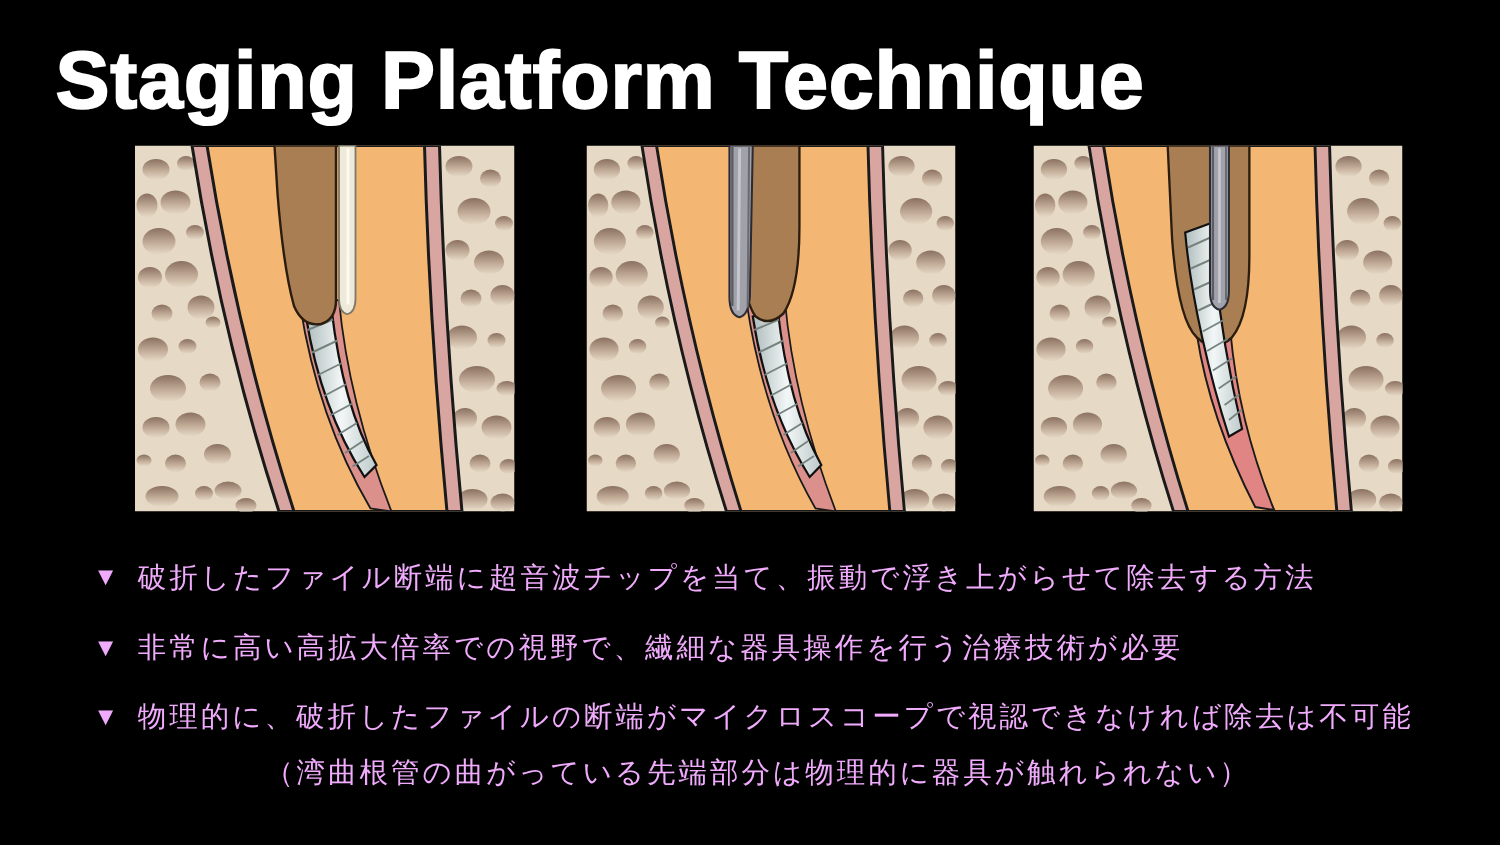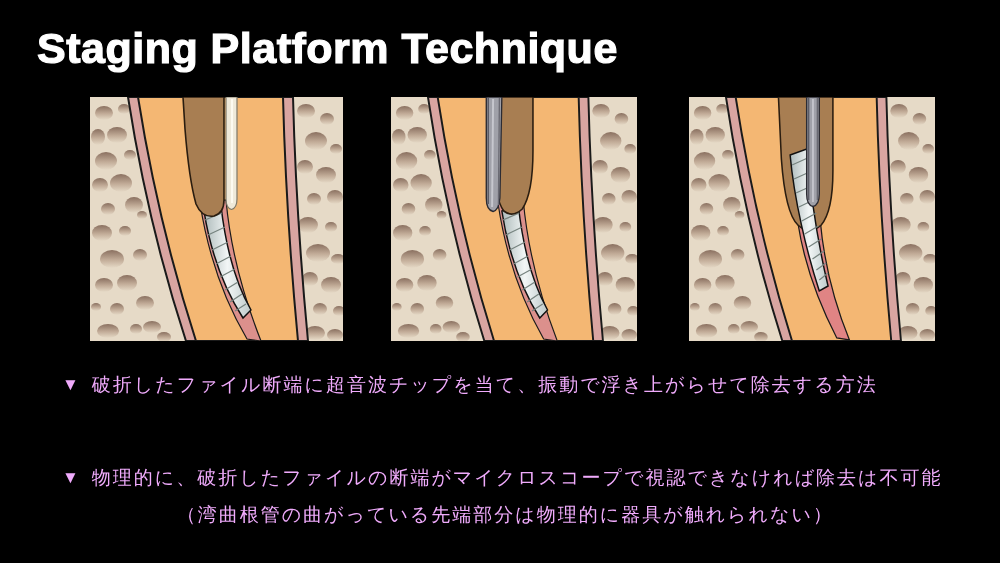--- a/index.html
+++ b/index.html
@@ -2,21 +2,21 @@
 <html><head>
 <meta charset="utf-8">
 <style>
   html,body { margin:0; padding:0; background:#000; }
   .slide {
     position:relative; width:1000px; height:563px; background:#000000;
     overflow:hidden; font-family:"Liberation Sans", sans-serif;
   }
   .slide-title {
     position:absolute; left:37px; top:27px;
-    font-size:43px; font-weight:bold; letter-spacing:0.5px;
+    font-size:54px; font-weight:bold; letter-spacing:0.5px;
     color:#ffffff; line-height:1;
     -webkit-text-stroke:1.2px #ffffff;
     white-space:nowrap;
   }
   .fig { position:absolute; top:97px; height:244px; display:block; }
   #fig1 { left:90px;  width:253px; }
   #fig2 { left:391px; width:246px; }
   #fig3 { left:689px; width:246px; }
   .bullet {
     position:absolute; left:62px; color:#f0abfc;
@@ -145,18 +145,21 @@
     <path d="M106,68 L122,61 M108,82 L124,75 M110,96 L126,89 M113,110 L128,103 M116,124 L131,116 M119,137 L133,129 M123,150 L136,142 M127,162 L139,154 M131,173 L141,166 M134,183 L143,176" stroke="#76837f" stroke-width="1.3" fill="none"></path>
     <path d="M121,0 L134,0 L134,97 Q134,108 127.5,109.5 Q121,108 121,97 Z" fill="#A0A1A9" stroke="#2b2b33" stroke-width="1.4"></path>
     <line x1="123" y1="1" x2="123" y2="103" stroke="#5c5c66" stroke-width="1.6"></line>
     <line x1="132" y1="1" x2="132" y2="103" stroke="#6a6a73" stroke-width="1.4"></line>
     <line x1="127.5" y1="2" x2="127.5" y2="105" stroke="#c6c7ce" stroke-width="1.8"></line>
   </svg>
 
   <div class="bullet" id="b1">
     <span class="marker">▼</span><span>破折したファイル断端に超音波チップを当て、振動で浮き上がらせて除去する方法</span>
   </div>
+  <div class="bullet" id="b2">
+    <span class="marker">▼</span><span>非常に高い高拡大倍率での視野で、繊細な器具操作を行う治療技術が必要</span>
+  </div>
   <div class="bullet" id="b3">
     <span class="marker">▼</span><span>物理的に、破折したファイルの断端がマイクロスコープで視認できなければ除去は不可能</span>
     <div class="note">（湾曲根管の曲がっている先端部分は物理的に器具が触れられない）</div>
   </div>
 
 </div>
 
 </body></html>

